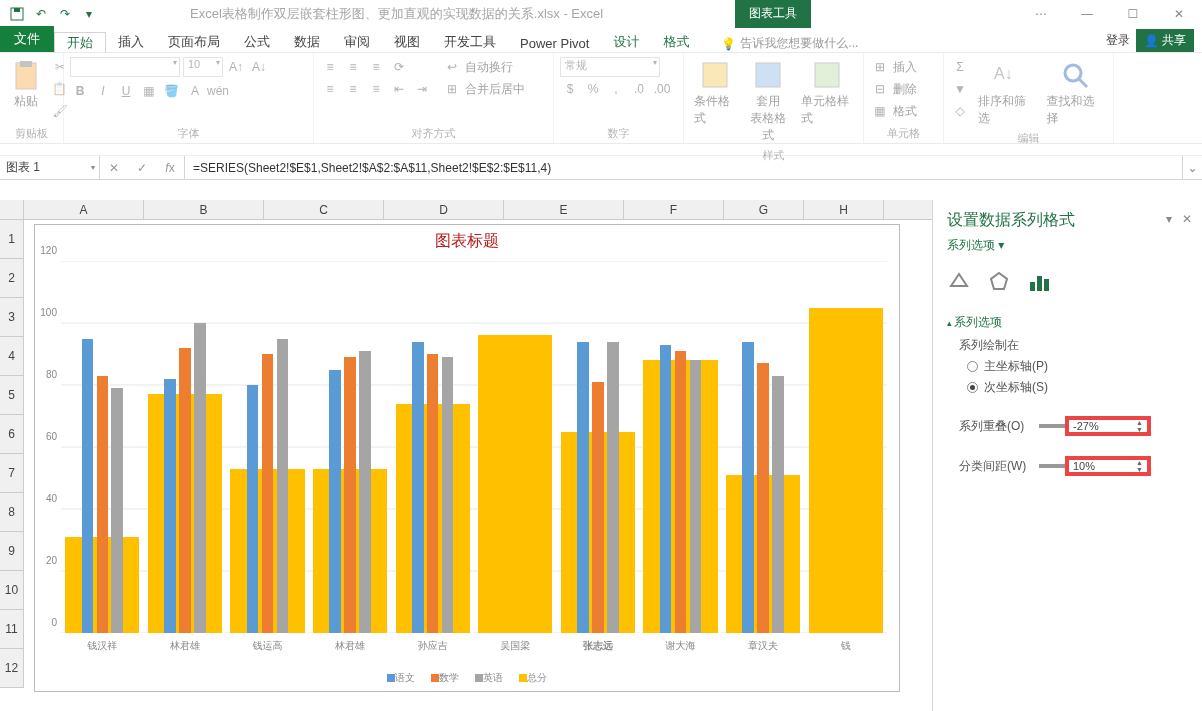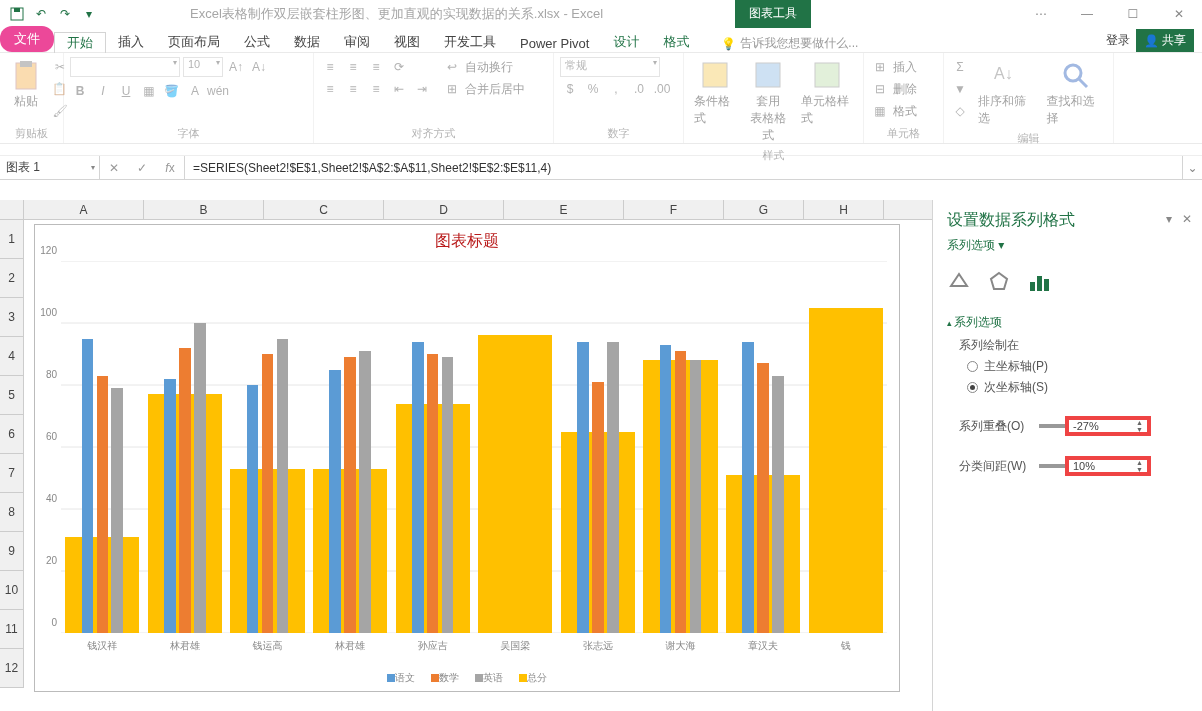--- a/index.html
+++ b/index.html
@@ -10,21 +10,21 @@
 .qat { display: flex; align-items: center; gap: 2px; padding-left: 6px; }
 .qat .ic { width: 22px; height: 22px; display: flex; align-items: center; justify-content: center; color: #217346; }
 .titlebar .title { position: absolute; left: 190px; color: #a6a6a6; font-size: 13px; }
 .titlebar .chart-tools { position: absolute; left: 735px; top: 0; height: 37px; background: #217346; color: #fff; font-size: 12px; padding: 5px 14px 0; }
 .winctrl { position: absolute; right: 0; top: 0; display: flex; }
 .winctrl .btn { width: 46px; height: 28px; display: flex; align-items: center; justify-content: center; color: #888; }
 
 
 .ribbon-tabs { height: 24px; display: flex; align-items: flex-end; background: #fff; padding-left: 0; position: relative; }
 .ribbon-tabs .tab { padding: 1px 12px; font-size: 13px; color: #444; cursor: pointer; }
-.ribbon-tabs .tab.file { background: #ec4899; color: #fff; padding: 4px 14px; border-radius: 12px; }
+.ribbon-tabs .tab.file { background: #15803d; color: #fff; padding: 4px 14px; }
 .ribbon-tabs .tab.active { color: #217346; border: 1px solid #d4d4d4; border-bottom: none; background: #fff; position: relative; top: 1px; }
 .ribbon-tabs .tab.ctx { color: #217346; }
 .ribbon-tabs .tell { color: #999; font-size: 12px; margin-left: 20px; display: flex; align-items: center; gap: 4px; }
 .ribbon-right { position: absolute; right: 8px; display: flex; align-items: center; gap: 6px; }
 .share-btn { background: #217346; color: #fff; padding: 3px 8px; display: flex; align-items: center; gap: 3px; }
 
 
 .ribbon { height: 92px; border-top: 1px solid #d4d4d4; border-bottom: 1px solid #d4d4d4; display: flex; }
 .group { border-right: 1px solid #e5e5e5; padding: 4px 6px 0; display: flex; flex-direction: column; justify-content: space-between; position: relative; }
 .group-label { text-align: center; font-size: 11px; color: #666; padding: 2px 0; }
@@ -395,21 +395,21 @@
             <div class="bar" style="left: 90.5%; width: 9%; height: 87.5%; background: rgb(255, 192, 0);"></div>
           </div>
       </div>
       <div class="xlabels" id="xlabels">
           <div class="xlabel" style="left: 5%;">钱汉祥</div>
           <div class="xlabel" style="left: 15%;">林君雄</div>
           <div class="xlabel" style="left: 25%;">钱运高</div>
           <div class="xlabel" style="left: 35%;">林君雄</div>
           <div class="xlabel" style="left: 45%;">孙应吉</div>
           <div class="xlabel" style="left: 55%;">吴国梁</div>
-          <div class="xlabel" style="left: 65%;">张志远</div>
+          <div class="xlabel" style="left: 65%; font-weight: bold;">张志远</div>
           <div class="xlabel" style="left: 75%;">谢大海</div>
           <div class="xlabel" style="left: 85%;">章汉夫</div>
           <div class="xlabel" style="left: 95%;">钱</div>
         </div>
       <div class="legend" id="legend">
           <div class="item">
             <span class="sw" style="background: rgb(91, 155, 213);"></span>
             <span>语文</span>
           </div>
           <div class="item">

